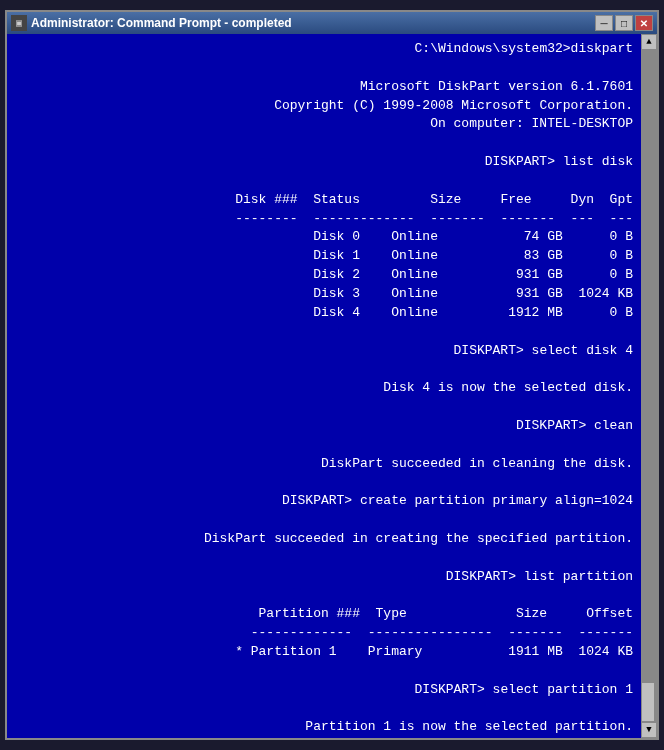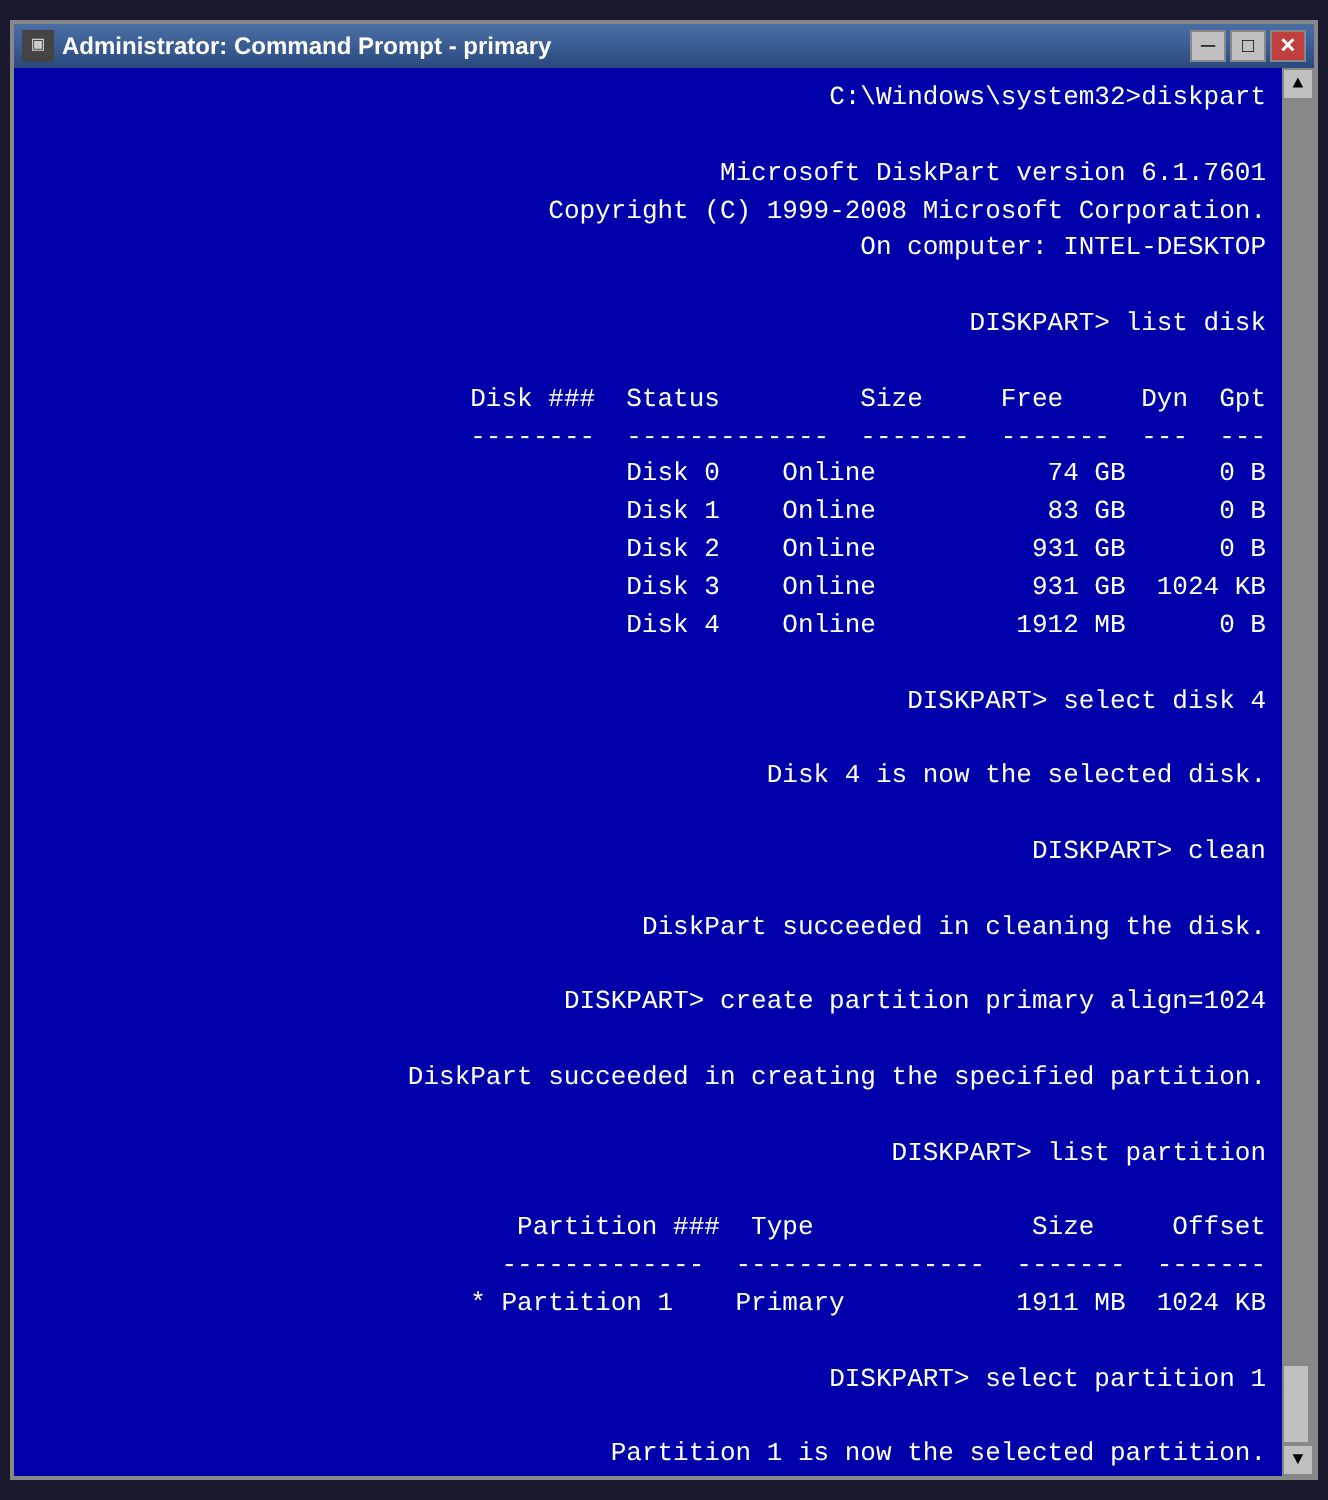--- a/index.html
+++ b/index.html
@@ -134,21 +134,21 @@
     }
   </style>
 </head>
 <body>
 
 <div class="window">
   <div class="title-bar">
     <div class="title-bar-icon">
       <span>▣</span>
     </div>
-    <div class="title-bar-text">Administrator: Command Prompt - primary</div>
+    <div class="title-bar-text">Administrator: Command Prompt - completed</div>
     <div class="title-bar-buttons">
       <div class="tb-btn">─</div>
       <div class="tb-btn">□</div>
       <div class="tb-btn close">✕</div>
     </div>
   </div>
   <div class="scrollbar-container">
     <div class="terminal" id="terminal-output">C:\Windows\system32&gt;diskpart
 
 Microsoft DiskPart version 6.1.7601

